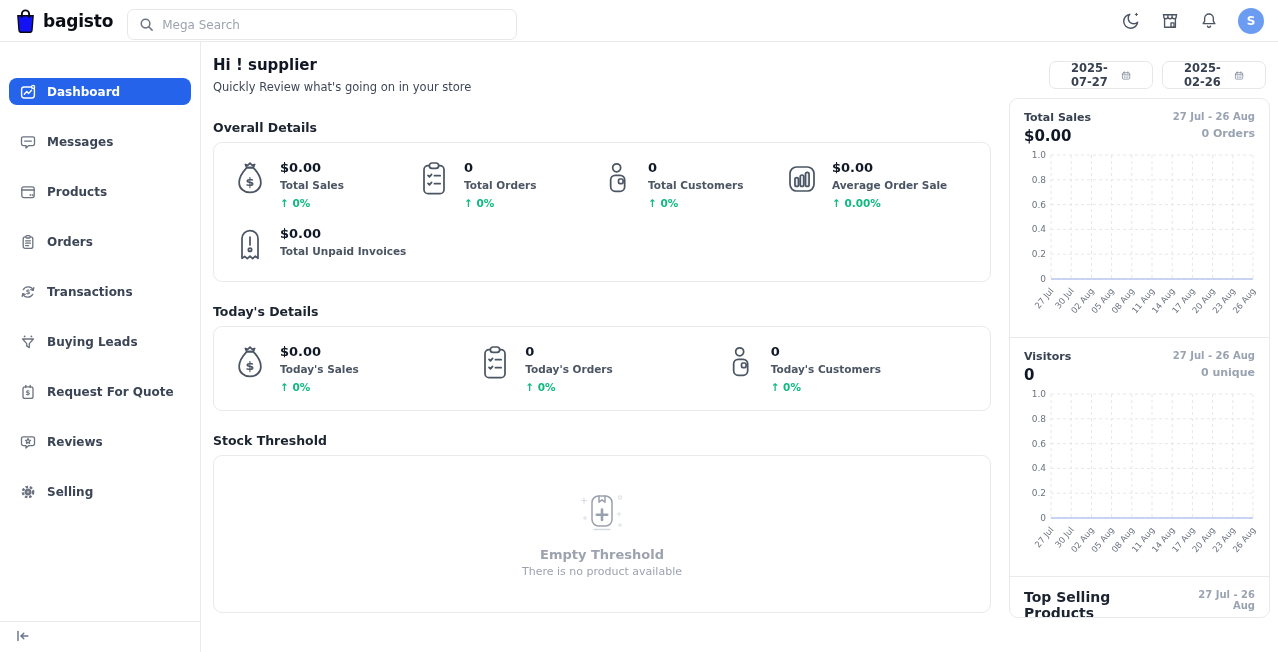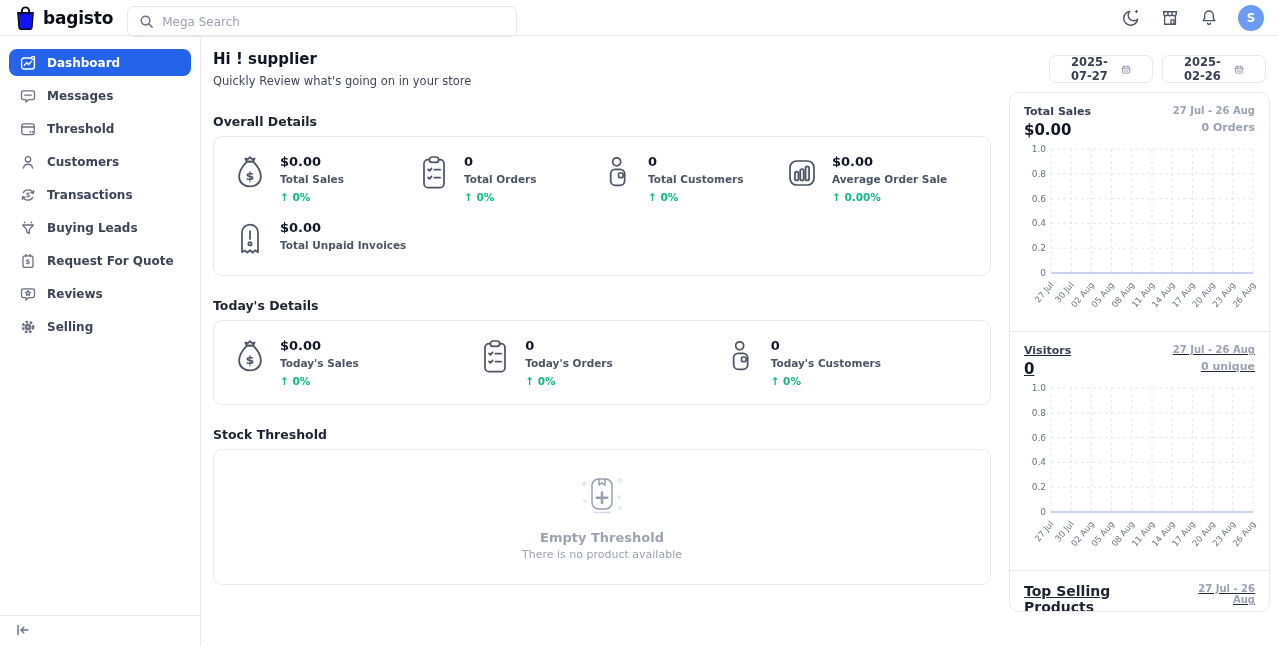--- a/index.html
+++ b/index.html
@@ -1,36 +1,36 @@
 <!DOCTYPE html>
 <html><head>
 <meta charset="utf-8">
 <style>
   * { margin:0; padding:0; box-sizing:border-box; }
   html,body { width:1278px; height:652px; overflow:hidden; background:#fff;
     font-family:"DejaVu Sans","Liberation Sans",sans-serif; color:#1f2937; }
 
   
-  .topbar { height:36px; border-bottom:1px solid #e8eaee; display:flex; align-items:center; padding:0 14px; background:#fff; }
+  .topbar { height:42px; border-bottom:1px solid #e8eaee; display:flex; align-items:center; padding:0 14px; background:#fff; }
   .brand { display:flex; align-items:center; gap:6px; }
   .brand-text { font-size:17px; font-weight:800; color:#0b0e14; letter-spacing:-.2px; }
   .search-box { margin-left:14px; width:390px; height:31px; border:1px solid #e5e7eb; border-radius:7px; display:flex; align-items:center; gap:8px; padding:0 11px;margin-top:8px; }
   .search-box input { border:none; outline:none; flex:1; font-size:12px; color:#374151; font-family:inherit; background:transparent; }
   .search-box input::placeholder { color:#9ca3af; }
   .topbar-right { margin-left:auto; display:flex; align-items:center; gap:19px; }
   .tb-icon { width:20px; height:20px; display:block; cursor:pointer; }
   .avatar { width:26px; height:26px; border-radius:50%; background:#6b9cf1; color:#fff; font-size:12px; font-weight:700; display:flex; align-items:center; justify-content:center; cursor:pointer; }
 
   
   .body-row { display:flex; height:610px; }
   .sidebar { width:201px; border-right:1px solid #e8eaee; padding:13px 9px; position:relative; flex:none; }
   .main { flex:1; padding:10px 12px 0 12px; overflow:hidden; }
 
   
-  .nav-item { display:flex; align-items:center; gap:11px; height:27px; padding:0 11px; border-radius:8px; margin-bottom:6px; cursor:pointer; color:#3c4555; }
+  .nav-item { display:flex; align-items:center; gap:11px; height:27px; padding:0 11px; border-radius:8px; margin-bottom:6px; cursor:pointer; color:#3c4555;margin-top:23px; }
   .nav-item svg { width:16px; height:16px; stroke:#6b7280; flex:none; }
   .nav-label { font-size:12px; font-weight:700; white-space:nowrap; }
   .nav-item.active { background:#2563eb; color:#fff; }
   .nav-item.active svg { stroke:#fff; }
   .sidebar-footer { position:absolute; left:0; right:0; bottom:0; border-top:1px solid #e8eaee; padding:6px 14px 8px; }
   .collapse-btn { width:16px; height:16px; cursor:pointer; display:block; }
 
   
   .page-header { display:flex; justify-content:space-between; align-items:flex-start; padding:4px 0 2px 0; }
   .page-title { font-size:15px; font-weight:800; color:#101623; }
@@ -50,28 +50,28 @@
   .stats-grid { padding:17px 20px; display:grid; row-gap:17px; }
   .cols4 { grid-template-columns:repeat(4,1fr); }
   .cols3 { grid-template-columns:repeat(3,1fr); }
   .stat { display:flex; gap:14px; align-items:flex-start; }
   .stat-icon { width:32px; height:38px; flex:none; }
   .stat-value { font-size:13px; font-weight:800; color:#111827; }
   .stat-label { font-size:10.5px; font-weight:700; color:#4b5563; margin-top:4px; }
   .stat-delta { font-size:10.5px; font-weight:700; color:#10b981; margin-top:6px; }
 
   
-  .empty-card { height:136px; display:flex; flex-direction:column; align-items:center; justify-content:center; }
+  .empty-card { height:158px; display:flex; flex-direction:column; align-items:center; justify-content:center; }
   .empty-title { font-size:13px; font-weight:800; color:#9ca3af; margin-top:12px; }
   .empty-sub { font-size:11px; color:#9ca3af; margin-top:3px; }
 
   
   .store-card { height:520px; overflow:hidden; }
   .store-sec { padding:12px 14px 6px; }
-  .store-sec + .store-sec { border-top:1px solid #e8eaee;text-decoration:underline; }
+  .store-sec + .store-sec { border-top:1px solid #e8eaee; }
   .sec-head { display:flex; justify-content:space-between; }
   .sec-label { font-size:11px; font-weight:800; color:#374151; }
   .sec-value { font-size:15px; font-weight:800; color:#0f1726; margin-top:3px; }
   .sec-range { font-size:10px; font-weight:700; color:#9aa3b2; text-align:right; }
   .sec-meta { font-size:11px; font-weight:700; color:#9aa3b2; margin-top:5px; text-align:right; }
   .ts-label { font-size:14px; font-weight:800; color:#1b2430; }
   .chart-box { margin-top:4px; }
 </style>
 </head>
 <body>
@@ -173,28 +173,31 @@
       </svg>
       <span class="nav-label">Messages</span>
     </div>
     <div class="nav-item">
       <svg viewBox="0 0 16 16" fill="none" stroke-width="1.3" stroke-linecap="round" stroke-linejoin="round">
         <rect x="1.8" y="2.8" width="12.4" height="10.8" rx="2"></rect>
         <line x1="1.8" y1="6" x2="14.2" y2="6"></line>
         <rect x="9.6" y="10.2" width="1.6" height="1.6" fill="#6b7280" stroke="none"></rect>
         <rect x="11.8" y="10.2" width="1.6" height="1.6" fill="#6b7280" stroke="none"></rect>
       </svg>
-      <span class="nav-label">Threshold</span>
-    </div>
-    <div class="nav-item">
-      <svg viewBox="0 0 16 16" fill="none" stroke-width="1.3" stroke-linecap="round" stroke-linejoin="round">
-        <circle cx="8" cy="5.3" r="2.7"></circle>
-        <path d="M3.4 14 a4.7 4.7 0 0 1 9.2 0"></path>
-      </svg>
-      <span class="nav-label">Customers</span>
+      <span class="nav-label">Products</span>
+    </div>
+    <div class="nav-item">
+      <svg viewBox="0 0 16 16" fill="none" stroke-width="1.3" stroke-linecap="round" stroke-linejoin="round">
+        <rect x="3.2" y="2.8" width="9.6" height="11.6" rx="2"></rect>
+        <rect x="5.8" y="1.6" width="4.4" height="2.4" rx="1.1" fill="#fff"></rect>
+        <line x1="5.6" y1="6.8" x2="10.4" y2="6.8"></line>
+        <line x1="5.6" y1="9.2" x2="10.4" y2="9.2"></line>
+        <line x1="5.6" y1="11.6" x2="8.6" y2="11.6"></line>
+      </svg>
+      <span class="nav-label">Orders</span>
     </div>
     <div class="nav-item">
       <svg viewBox="0 0 16 16" fill="none" stroke-width="1.3" stroke-linecap="round" stroke-linejoin="round">
         <path d="M13.3 6.2 a5.6 5.6 0 0 0 -10 -0.6"></path>
         <path d="M2.7 9.8 a5.6 5.6 0 0 0 10 0.6"></path>
         <polyline points="13.8,3.6 13.3,6.3 10.7,5.6"></polyline>
         <polyline points="2.2,12.4 2.7,9.7 5.3,10.4"></polyline>
         <text x="8" y="10.4" font-size="6.6" font-weight="bold" fill="#6b7280" stroke="none" text-anchor="middle" font-family="DejaVu Sans, sans-serif">$</text>
       </svg>
       <span class="nav-label">Transactions</span>

